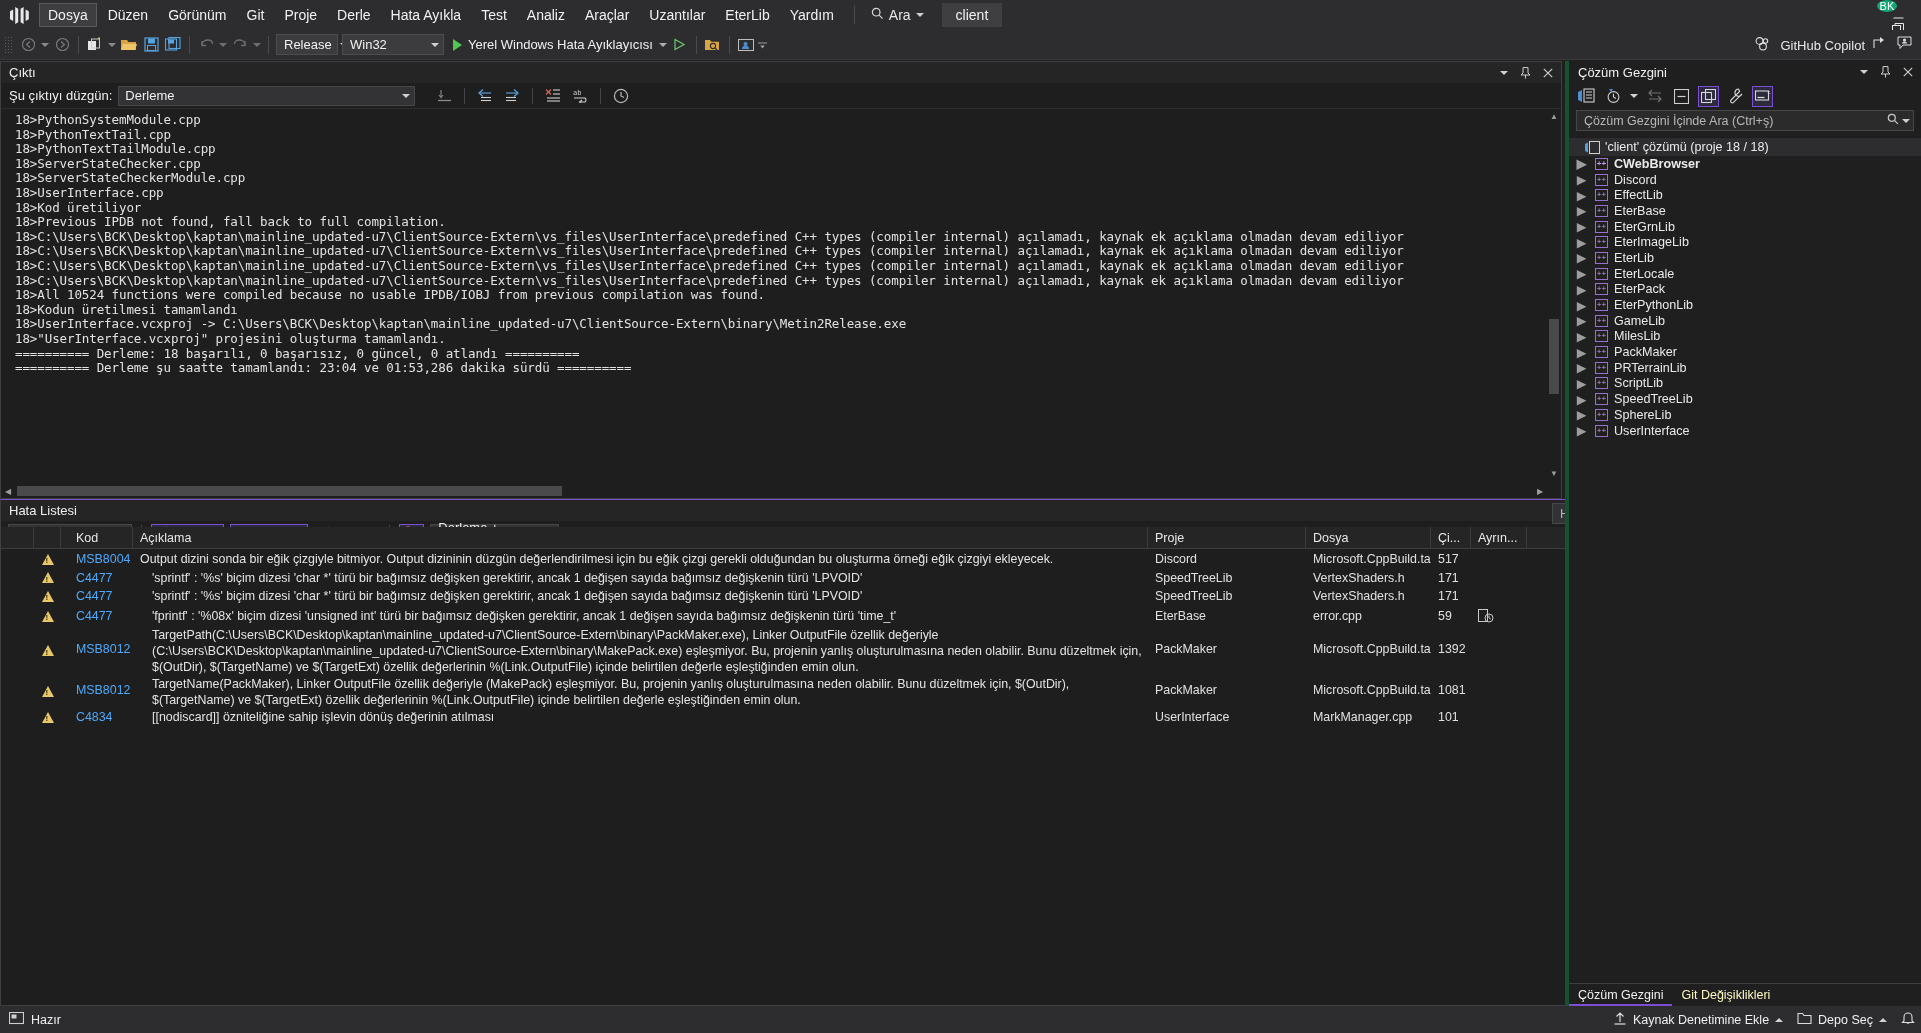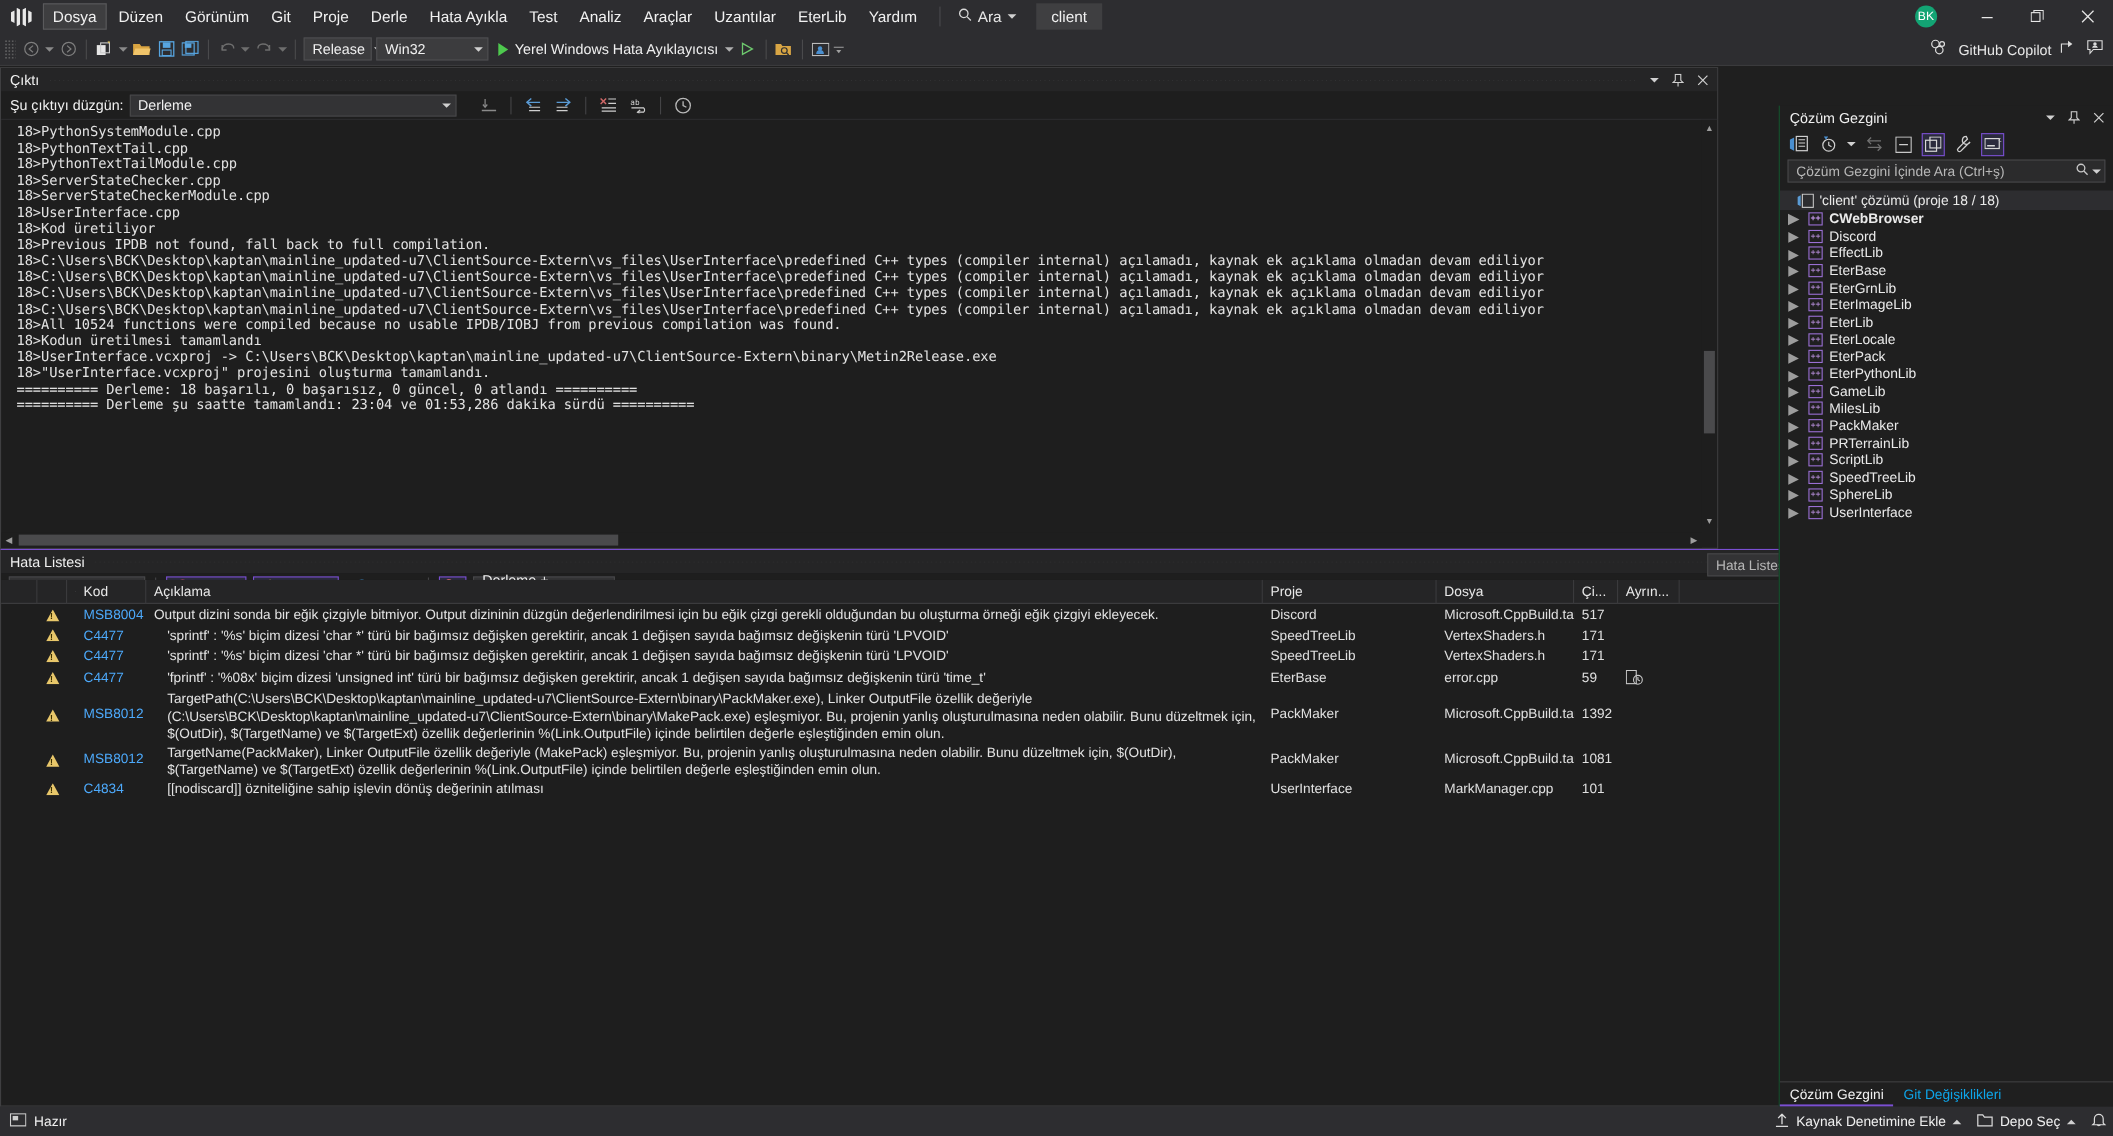--- a/index.html
+++ b/index.html
@@ -31,21 +31,21 @@
   .search-box {
     display:flex; align-items:center; gap:5px; font-size:14px; color:#e6e6e6;
     padding: 2px 6px; cursor: default;
   }
   .search-box .mag { display:inline-block; }
   .caret-dn { width:0;height:0;border-left:4px solid transparent;border-right:4px solid transparent;border-top:4px solid #d0d0d0; }
   .client-chip {
     background:#3f3f41; color:#f1f1f1; font-size:14px; padding: 4px 14px; margin-left: 12px;
     cursor: default;
   }
-  .titlebar-right { position:absolute; right:0; top:0; height:30px; display:flex; align-items:center; }
+  .titlebar-right { position:absolute; right:0; top:0; height:30px; display:flex; align-items:center;flex-direction:column; }
   .avatar {
     width:20px;height:20px;border-radius:50%;background:#13a474;color:#fff;font-size:11px;
     display:flex;align-items:center;justify-content:center;margin-right:22px; letter-spacing:.2px;
   }
   .wbtn { width:46px;height:30px;display:flex;align-items:center;justify-content:center;color:#e8e8e8;font-size:13px; }
   .wbtn svg { display:block; }
 
   
   .toolbar {
     height: 30px; background: #2d2d30; display:flex; align-items:center; position: relative;
@@ -152,40 +152,40 @@
   .td { padding-left:7px; overflow:hidden; }
   .td.code { color:#4daafc; white-space:nowrap; }
   .td.desc { color:#e3e3e3; padding-right:6px; }
   .warn-tri {
     width:0;height:0;border-left:6.5px solid transparent;border-right:6.5px solid transparent;
     border-bottom:11px solid #e8c76a; position:relative;
   }
   .warn-tri::after{ content:"!"; position:absolute; left:-2px; top:2.5px; font-size:8px; color:#3b2f00; font-weight:bold;}
 
   
-  .se { position:absolute; top:0; right:0; width:304px; bottom:0; background:#1f1f1f; border-left:1px solid #14532d;margin-top:35px;}
+  .se { position:absolute; top:0; right:0; width:356px; bottom:0; background:#1f1f1f; border-left:4px solid #14532d;}
   .se-head { height:22px; display:flex; align-items:center; padding-left:9px; font-size:13px; color:#f0f0f0; position:relative;}
   .se-toolbar { height:26px; display:flex; align-items:center; gap:6px; padding-left:7px; }
   .se-ic { width:21px;height:21px;display:flex;align-items:center;justify-content:center;color:#c6c6c6; }
   .se-ic.framed { border:1px solid #7a4fd1; background:#2b2b3d; }
   .se-search {
     margin: 1px 7px 0 7px; height:21px; background:#2b2b2c; border:1px solid #474749; display:flex;
     align-items:center; padding:0 3px 0 7px; font-size:12.5px; color:#b7b7b7;
   }
   .se-search .lbl{flex:1;}
   .se-tree { position:absolute; top:77px; left:0; right:0; bottom:46px; overflow:hidden; }
   .se-row { height:15.7px; display:flex; align-items:center; font-size:12.6px; color:#eaeaea; padding-left:6px;text-align:center;}
   .se-row.solrow { background:#2d2d30; padding-left:16px; }
   .twisty { width:13px;height:13px;display:flex;align-items:center;justify-content:center;color:#9d9d9d;}
   .proj-ic {
     width:13px;height:12px;border:1px solid #9a6fd4; margin-right:6px; margin-left:7px;
     display:flex;align-items:center;justify-content:center; font-size:8px; color:#c89af0; line-height:1;
   }
   .se-tabs { position:absolute; bottom:0; left:0; right:0; height:23px; display:flex; align-items:center; background:#1f1f1f; border-top:1px solid #3f3f41;}
-  .se-tab { font-size:12.5px; padding: 3px 9px; color:#0ea5e9; }
+  .se-tab { font-size:12.5px; padding: 3px 9px; color:#fef9c3; }
   .se-tab.active { color:#f1f1f1; border-bottom:2px solid #7a4fd1; padding-bottom:2px; }
 
   
   .statusbar {
     position:absolute; bottom:0; left:0; right:0; height:27px; background:#2d2d30;
     display:flex; align-items:center; font-size:12.5px; color:#f0f0f0; padding-left:9px;
   }
   .sb-ready { display:flex; align-items:center; gap:7px; }
   .status-right { position:absolute; right:6px; display:flex; align-items:center; gap:14px; }
   .sbi { display:flex; align-items:center; gap:6px; }

